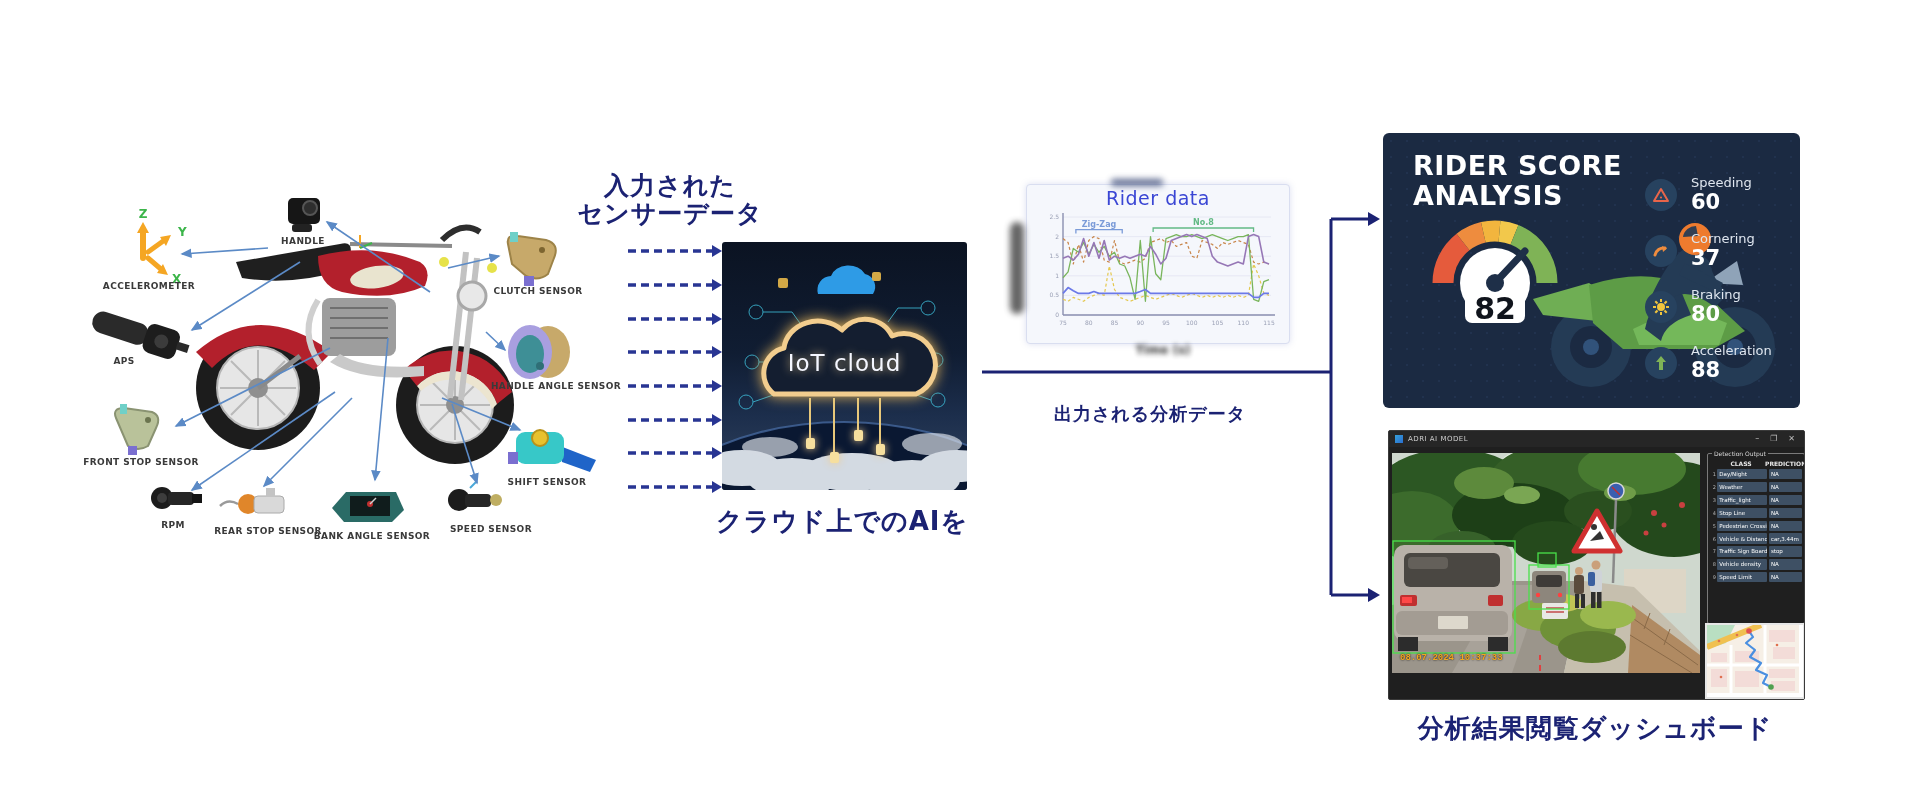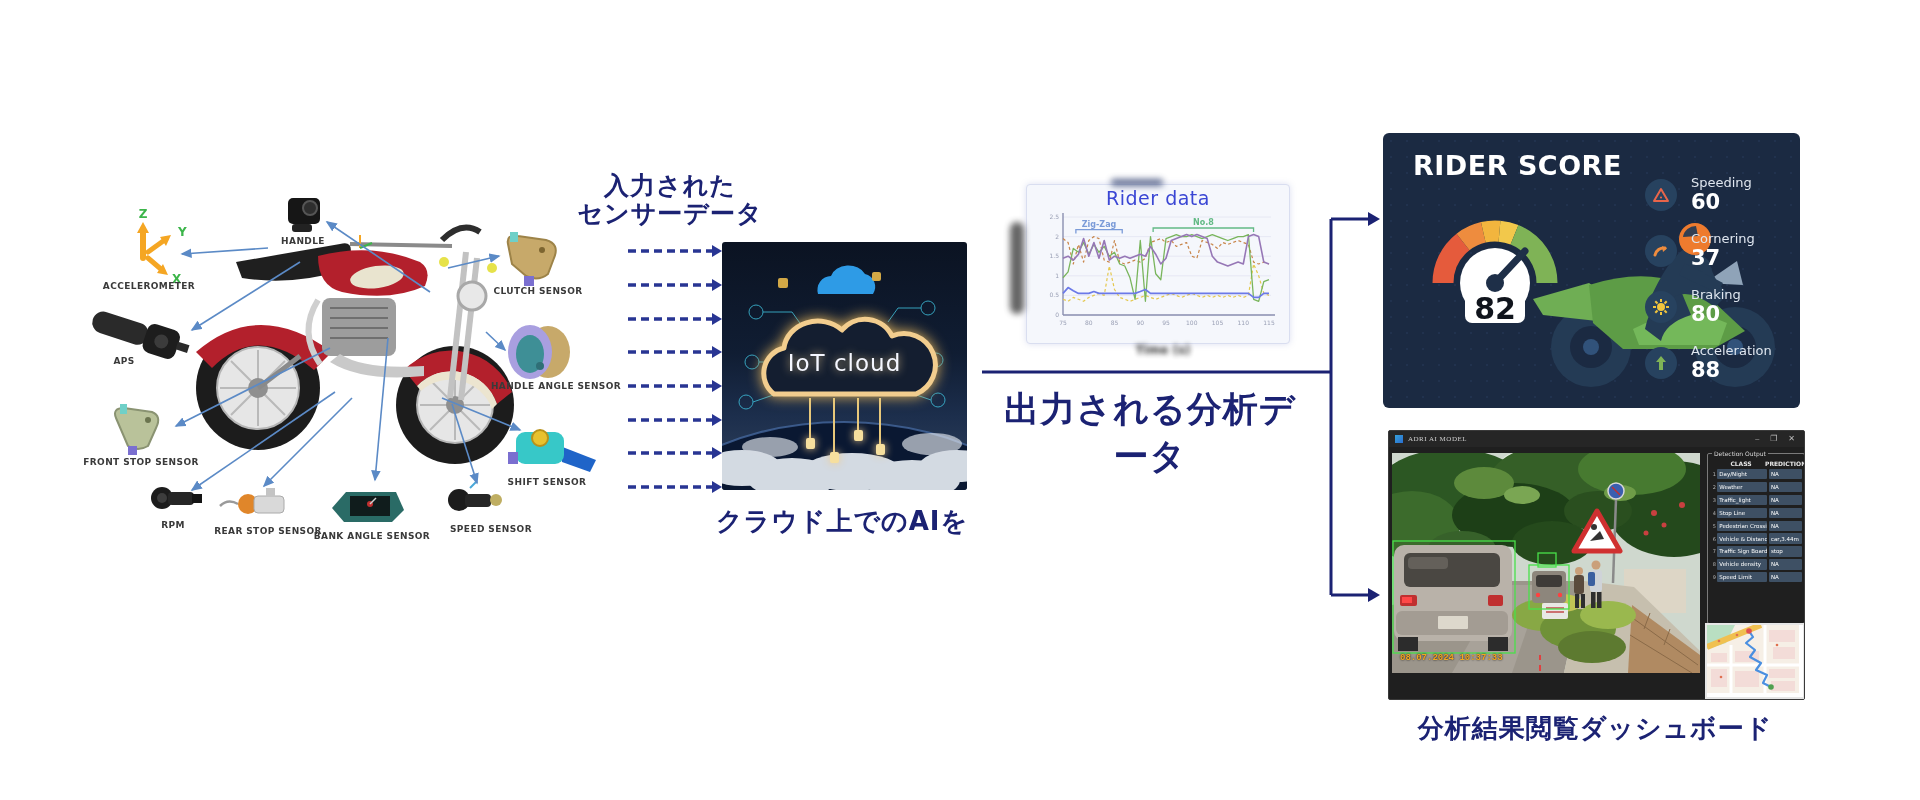--- a/index.html
+++ b/index.html
@@ -38,21 +38,21 @@
   #metrics{position:absolute;left:262px;top:42px;display:flex;flex-direction:column;gap:17px;}
   .metric{display:flex;align-items:flex-start;gap:14px;}
   .m-icon{width:32px;height:32px;border-radius:50%;background:#27425f;display:flex;
           align-items:center;justify-content:center;flex:0 0 32px;margin-top:4px;}
   .m-label{color:#dfe6ef;font-size:13px;text-align:right;}
   .m-value{color:#ffffff;font-size:21px;font-weight:bold;line-height:1.15;}
   
   #dash-win{left:1388px;top:430px;width:415px;height:268px;background:#1f1f1f;border:1px solid #3a3a3a;
             border-radius:2px;overflow:hidden;}
   #dash-titlebar{position:absolute;left:0;top:0;right:0;height:16px;background:#262626;
-                 display:flex;align-items:center;padding:0 6px;gap:5px;font-family:Liberation Serif, serif;}
+                 display:flex;align-items:center;padding:0 6px;gap:5px;}
   #dash-titlebar .t-icon{width:8px;height:8px;background:linear-gradient(135deg,#35a0d8,#2a6ed0);flex:0 0 8px;}
   #dash-titlebar .t-text{color:#cfcfcf;font-size:7px;letter-spacing:.5px;flex:1;}
   .win-btn{color:#bdbdbd;font-size:8px;line-height:8px;padding:0 3px;cursor:default;}
   #photo-wrap{position:absolute;left:3px;top:22px;width:308px;height:220px;background:#111;}
   #timestamp{position:absolute;left:8px;bottom:10px;color:#f2a71f;font-size:9px;font-weight:bold;
              font-family:Liberation Mono, monospace;text-shadow:0 0 2px #000;}
   #det-panel{position:absolute;left:318px;top:22px;width:92px;height:164px;border:1px solid #7a7a7a;
              border-radius:2px;padding:3px 2px 2px 2px;}
   #det-panel .legend{position:absolute;top:-4px;left:4px;background:#1f1f1f;padding:0 2px;
              color:#d8d8d8;font-size:6px;}
@@ -358,25 +358,26 @@
         <polyline points="34.0,84.4 39.1,78.6 44.3,81.7 49.5,84.4 54.6,84.4 59.8,84.4 64.9,82.5 70.0,84.4 75.2,84.4 80.3,84.4 85.5,84.4 90.7,84.4 95.8,84.4 101.0,84.4 106.1,84.4 111.3,82.5 116.4,80.5 121.5,84.4 126.7,84.4 131.8,84.4 137.0,84.4 142.2,84.4 147.3,84.4 152.4,84.4 157.6,84.4 162.8,84.4 167.9,84.4 173.1,84.4 178.2,84.4 183.3,84.4 188.5,84.4 193.7,84.4 198.8,84.4 203.9,84.4 209.1,84.4 214.3,84.4 219.4,84.4 224.6,88.4 229.7,88.4 234.8,84.4 240.0,84.4" fill="none" stroke="#6b79e8" stroke-width="1.7" stroke-linejoin="round"></polyline>
         <path d="M 46.875 24.543999999999997 L 46.875 20.543999999999997 L 93.225 20.543999999999997 L 93.225 24.543999999999997" fill="none" stroke="#7b9bd8" stroke-width="1.3"></path>
         <text x="70.05" y="17.543999999999997" text-anchor="middle" font-size="8" font-weight="bold" fill="#7b9bd8">Zig-Zag</text>
         <path d="M 124.125 22.975999999999985 L 124.125 18.975999999999985 L 224.55 18.975999999999985 L 224.55 22.975999999999985" fill="none" stroke="#63ba85" stroke-width="1.3"></path>
         <text x="174.3375" y="15.975999999999985" text-anchor="middle" font-size="8" font-weight="bold" fill="#63ba85">No.8</text>
       </svg>
   </div>
   <div class="abs" id="ylabel-blur"></div>
   <div class="abs" id="xlabel-blur">Time (s)</div>
 
-  <div class="abs jp-head" style="left:995px;top:386px;width:310px;font-size:35px">出力される分析データ</div>
+  <div class="abs jp-head" style="left:995px;top:402px;width:310px;font-size:18px">出力される分析データ</div>
 
   <div class="abs" id="rider-panel">
     <div id="rider-title">
       <div>RIDER SCORE</div>
+      <div>ANALYSIS</div>
     </div>
     <svg class="abs" style="left:0;top:0" width="417" height="275" viewBox="0 0 417 275">
 
       <g>
         <g fill="none" stroke-width="21">
           <path d="M60,150 A52,52 0 0 1 80,109" stroke="#e55b3c"></path>
           <path d="M80,109 A52,52 0 0 1 100.3,99.3" stroke="#ee8c3e"></path>
           <path d="M100.3,99.3 A52,52 0 0 1 116.5,98.2" stroke="#f2b53e"></path>
           <path d="M116.5,98.2 A52,52 0 0 1 131.5,101.8" stroke="#f2c84b"></path>
           <path d="M131.5,101.8 A52,52 0 0 1 164,150" stroke="#7fb356"></path>

